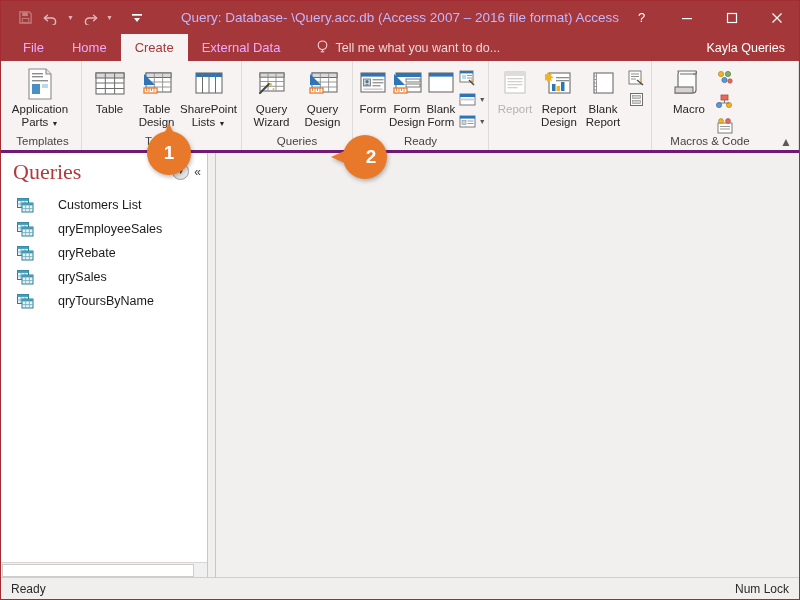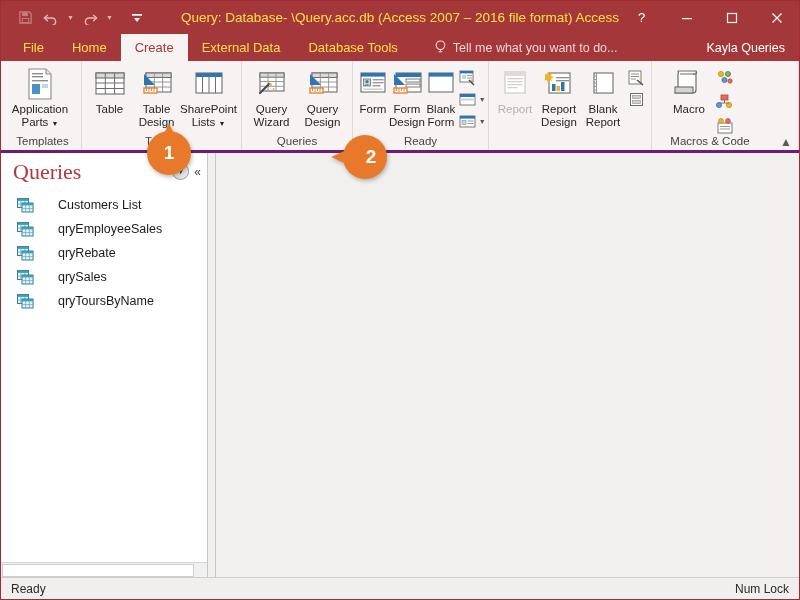--- a/index.html
+++ b/index.html
@@ -41,21 +41,21 @@
   .qat-btn.dim { opacity: .55; }
   .qat-caret {
     width: 11px; height: 24px;
     display: flex; align-items: center; justify-content: center;
     color: #e0b4b5; font-size: 7px; line-height: 1;
   }
   .title-text {
     position: absolute;
     left: 0; right: 0;
     text-align: center;
-    color: #fde047;
+    color: #c4b5fd;
     font-size: 13.5px;
     pointer-events: none;
   }
   .winbtns {
     position: absolute;
     right: 0; top: 0;
     height: 33px;
     display: flex;
     align-items: center;
   }
@@ -72,21 +72,21 @@
     position: relative;
     height: 27px;
     background: #a4373a;
     display: flex;
     align-items: stretch;
     padding-left: 8px;
   }
   .tab {
     display: flex; align-items: center;
     padding: 0 14px;
-    color: #fde047;
+    color: #f0abfc;
     font-size: 13px;
     white-space: nowrap;
   }
   .tab.active {
     background: #f7f3f2;
     color: #a4373a;
   }
   .tellme {
     display: flex; align-items: center;
     margin-left: 22px;
@@ -376,21 +376,20 @@
           </svg>
       </div>
     </div>
   </div>
 
   <div class="tabstrip">
     <div class="tab">File</div>
     <div class="tab">Home</div>
     <div class="tab active">Create</div>
     <div class="tab">External Data</div>
-    <div class="tab">Database Tools</div>
 
     <div class="tellme">
       <span class="bulb">
         <svg width="13" height="15" viewBox="0 0 13 15">
             <path d="M6.5 1 A4 4 0 0 0 6.5 9.6 V11 h0 V9.6 A4 4 0 0 0 6.5 1 Z" fill="none" stroke="#f0d5d6" stroke-width="1.1"></path>
             <rect x="4.7" y="11.2" width="3.6" height="1.1" fill="#f0d5d6"></rect>
           </svg>
       </span>
       <span>Tell me what you want to do...</span>
     </div>

